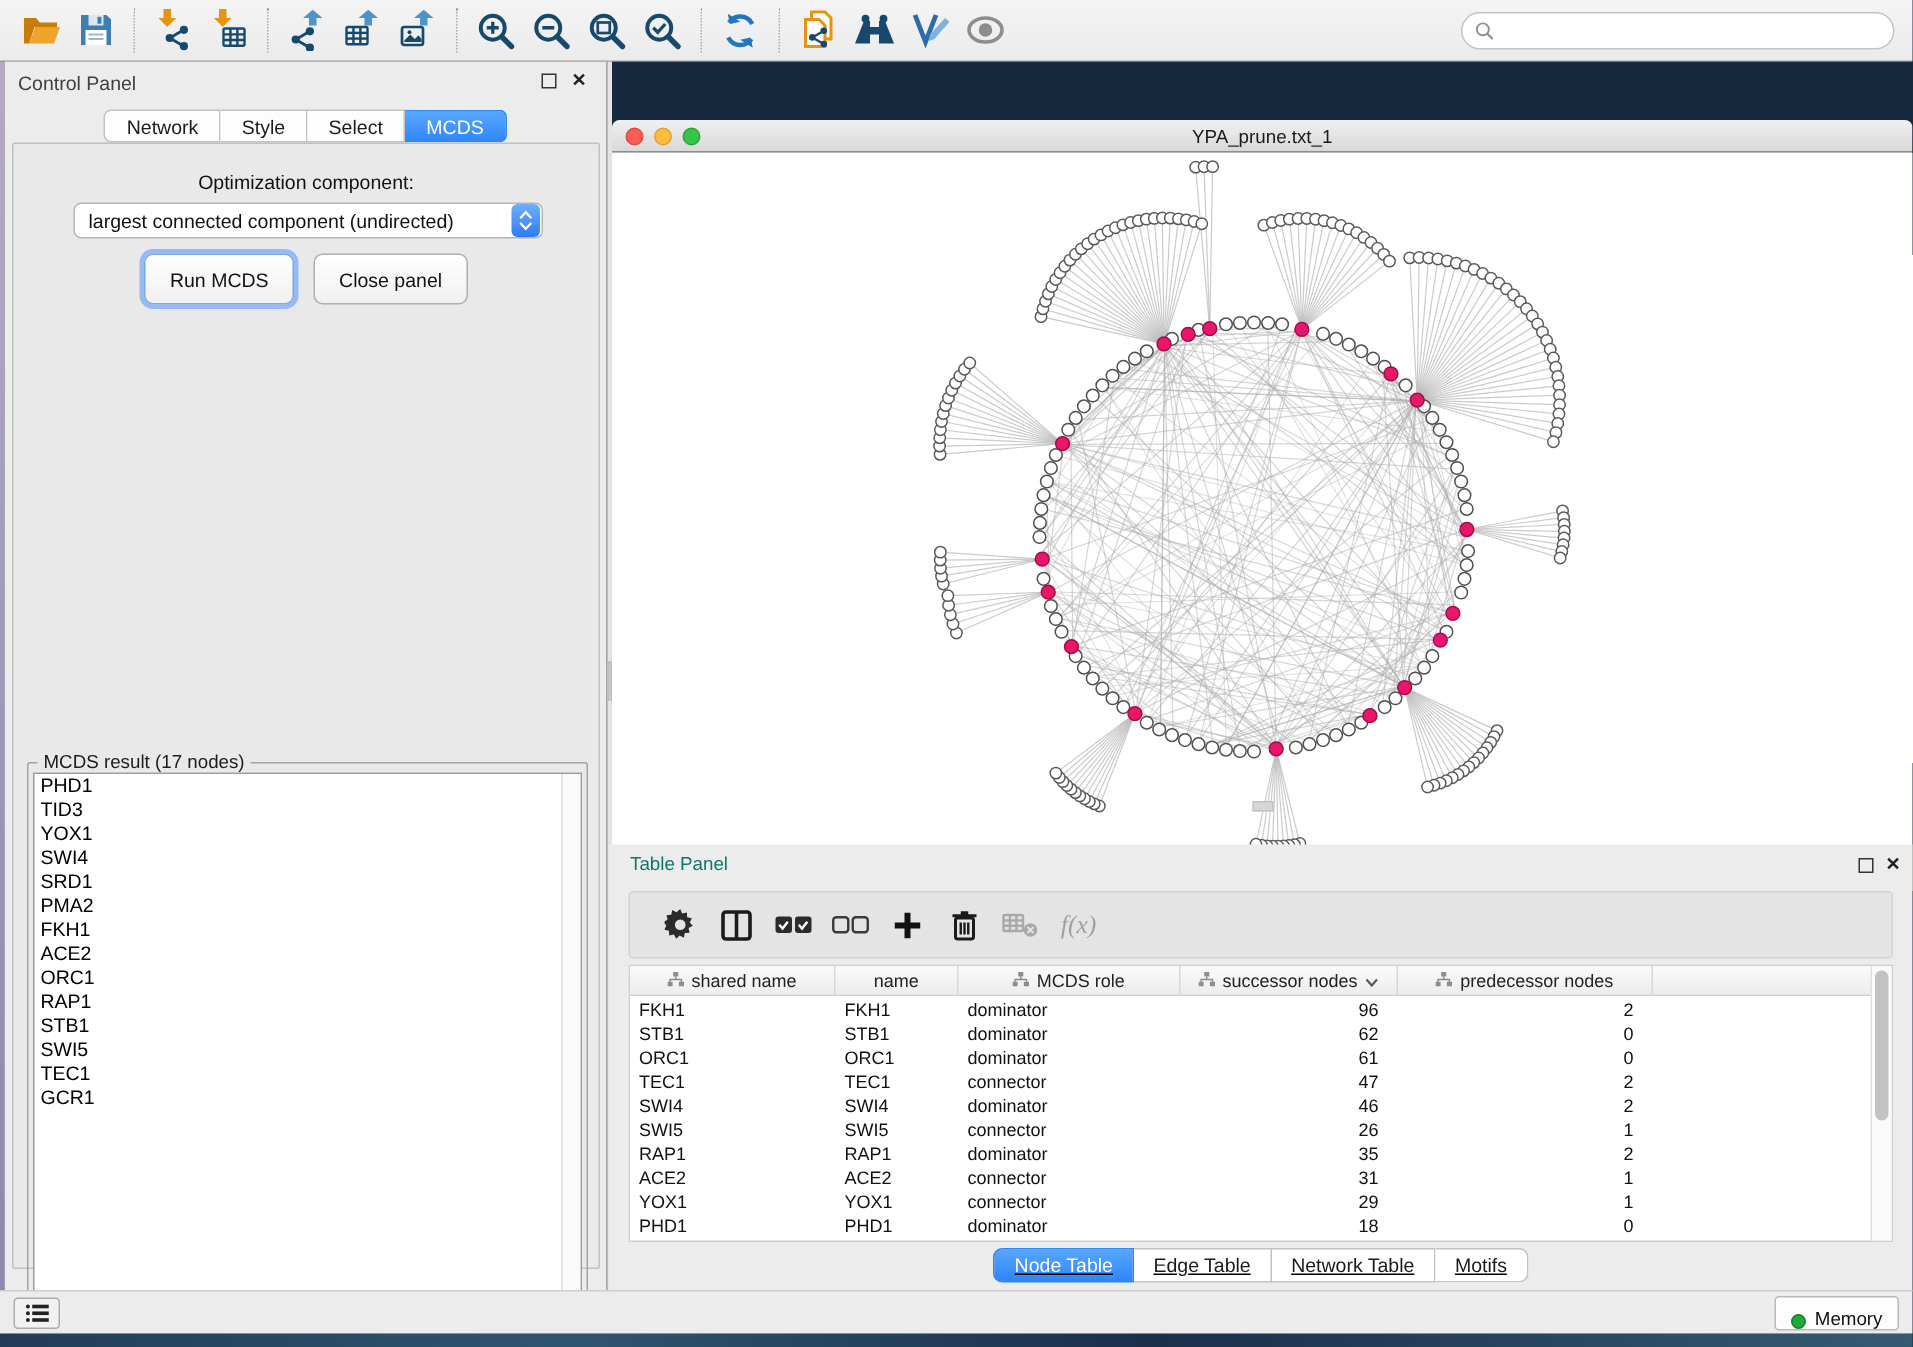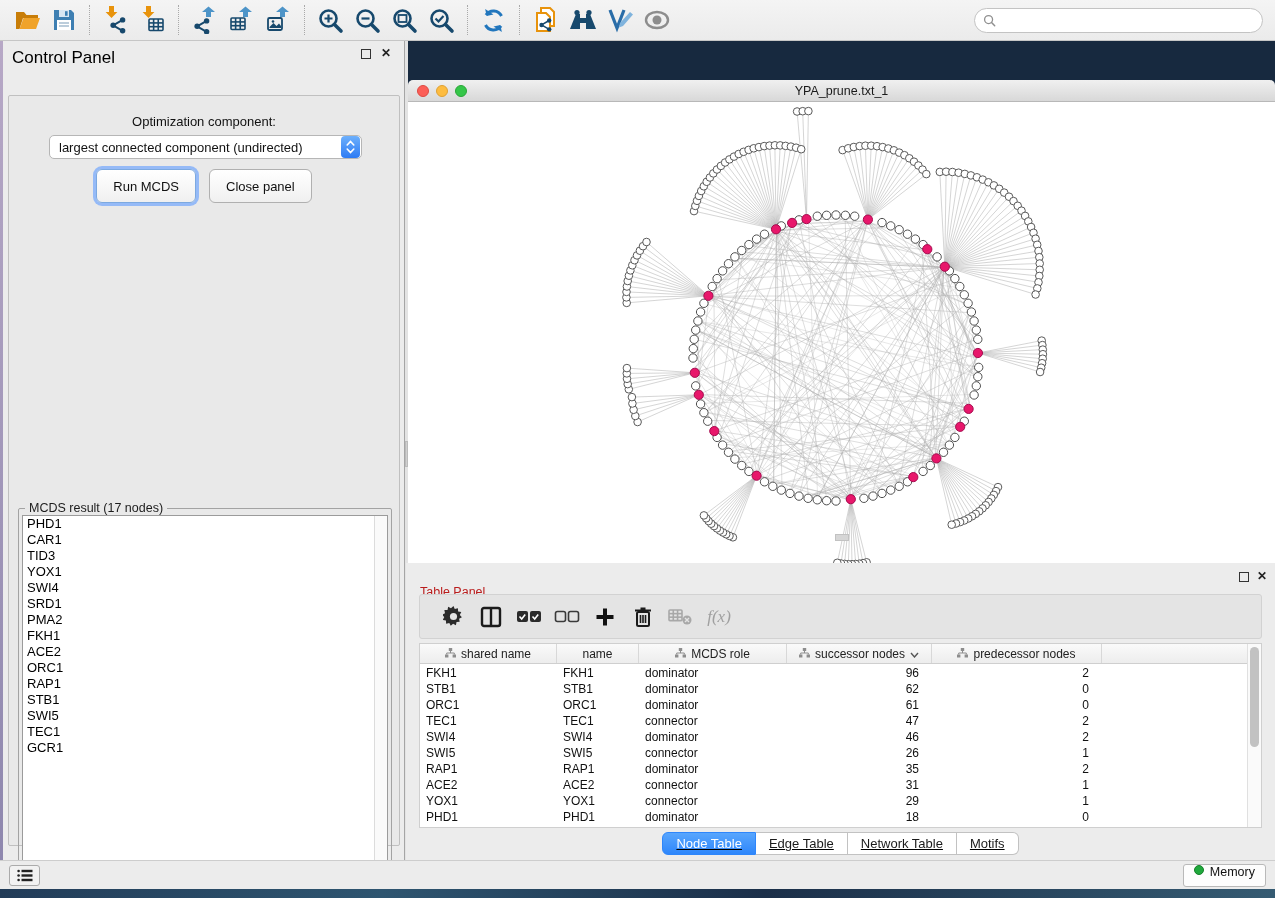--- a/index.html
+++ b/index.html
@@ -21,21 +21,21 @@
   
   .left-strip { position:absolute; left:0; top:41px; width:3px; height:847px;
     background:linear-gradient(#b7a8c6,#8d86ad); }
   .wallpaper { position:absolute; left:0; top:889px; width:1275px; height:9px;
     background:linear-gradient(90deg,#223c58,#2e5570 30%,#1b2f49 60%,#355b72); }
 
   
   .control-panel { position:absolute; left:3px; top:41px; width:402px; height:819px;
     background:#ececec; border-right:1px solid #a5a5a5; }
   .cp-header { position:absolute; left:0; top:0; width:100%; height:26px; }
-  .cp-title { position:absolute; left:9px; top:7px; font-size:17px; color:#000000; }
+  .cp-title { position:absolute; left:9px; top:7px; font-size:13px; color:#404040; }
   .panel-float { position:absolute; top:8px; width:10px; height:10px; border:1.5px solid #333; background:transparent; }
   .panel-close { position:absolute; top:5px; font-size:12px; font-weight:bold; color:#222; }
   .cp-header .panel-float { left:358px; } .cp-header .panel-close { left:378px; }
 
   .cp-tabs { position:absolute; left:0; top:32px; width:100%; display:flex; justify-content:center; }
   .cp-tab { height:22px; padding:0 14px; display:flex; align-items:center; font-size:13px; color:#1a1a1a;
     background:#fdfdfd; border:1px solid #c2c2c2; border-left:none; }
   .cp-tab:first-child { border-left:1px solid #c2c2c2; border-radius:5px 0 0 5px; }
   .cp-tab:last-child { border-radius:0 5px 5px 0; }
   .cp-tab.active { background:linear-gradient(#59a7fd,#2f87fb); border-color:#2f87fb; color:#fff; }
@@ -73,21 +73,21 @@
   .light { width:12px; height:12px; border-radius:50%; }
   .light.red { background:#fc5e57; border:1px solid #dd4a43; }
   .light.yellow { background:#fdbc40; border:1px solid #dfa133; }
   .light.green { background:#35c649; border:1px solid #2aa638; }
   .net-title { position:absolute; width:100%; top:4px; text-align:center; font-size:12.5px; color:#1a1a1a; }
   .net-canvas { position:absolute; left:0; top:22px; width:867px; height:492px; background:#fff; }
   .h-grip { position:absolute; left:427px; bottom:-4px; width:14px; height:7px; background:#d6d6d6; border:1px solid #c2c2c2; }
 
   
   .table-panel { position:absolute; left:406px; top:563px; width:869px; height:297px; background:#ececec; }
-  .tp-title { position:absolute; left:14px; top:22px; font-size:12.5px; color:#b91c1c; }
+  .tp-title { position:absolute; left:14px; top:6px; font-size:12.5px; color:#0f766e; }
   .table-panel .panel-float { left:833px; top:9px; } .table-panel .panel-close { left:851px; top:6px; }
   .tp-toolbar { position:absolute; left:13px; top:31px; width:843px; height:45px;
     background:#e4e4e4; border:1px solid #d2d2d2; border-radius:3px; display:flex; align-items:center; padding-left:14px; }
   .tp-btn { width:38px; height:38px; display:flex; align-items:center; justify-content:center; }
   .fx { font-family:"Liberation Serif", serif; font-style:italic; font-size:17px; color:#a0a0a0; }
 
   .data-table { position:absolute; left:13px; top:80px; width:843px; height:185px; background:#fff; border:1px solid #cfcfcf; }
   .thead { position:absolute; left:0; top:0; width:828px; height:20px; background:linear-gradient(#fafafa,#ededed);
     border-bottom:1px solid #cfcfcf; display:flex; }
   .th { display:flex; align-items:center; justify-content:center; gap:5px; font-size:12px; color:#222;
@@ -104,21 +104,21 @@
     background:#fff; border:1px solid #c2c2c2; border-left:none; }
   .tp-tab:first-child { border-left:1px solid #c2c2c2; border-radius:6px 0 0 6px; }
   .tp-tab:last-child { border-radius:0 6px 6px 0; }
   .tp-tab.active { background:linear-gradient(#58a6fd,#2e86fb); border-color:#2e86fb; color:#fff; }
 
   
   .status-bar { position:absolute; left:0; top:860px; width:1275px; height:29px; background:#ececec; border-top:1px solid #cdcdcd; }
   .list-btn { position:absolute; left:9px; top:4px; width:31px; height:21px; background:#f2f2f2;
     border:1px solid #ababab; border-radius:3px; display:flex; align-items:center; justify-content:center; }
   .memory-btn { position:absolute; right:9px; top:3px; height:23px; padding:0 10px; background:#fdfdfd;
-    border:1px solid #b9b9b9; border-radius:3px; display:flex; align-items:flex-start; gap:6px; font-size:12.5px; color:#111; }
+    border:1px solid #b9b9b9; border-radius:3px; display:flex; align-items:flex-end; gap:6px; font-size:12.5px; color:#111; }
   .memory-dot { width:10px; height:10px; border-radius:50%; background:#1fa83c; border:1px solid #158029; }
 </style>
 </head>
 <body>
 
 <div id="app">
 
   <div class="toolbar" id="main-toolbar">
       <span class="tb-btn">
         <svg width="28" height="28" viewBox="0 0 28 28">
@@ -278,41 +278,46 @@
 
   <div class="left-strip"></div>
   <div class="wallpaper"></div>
 
   <div class="control-panel">
     <div class="cp-header">
       <span class="cp-title">Control Panel</span>
       <span class="panel-float"></span>
       <span class="panel-close">✕</span>
     </div>
+    <div class="cp-tabs" id="cp-tabs">
+        <div class="cp-tab">Network</div>
+        <div class="cp-tab">Style</div>
+        <div class="cp-tab">Select</div>
+        <div class="cp-tab active">MCDS</div>
+      </div>
     <div class="cp-inner">
       <div class="opt-label">Optimization component:</div>
       <div class="criterion-select">
         <span class="value">largest connected component (undirected)</span>
         <span class="select-stepper">
           <svg width="9" height="14" viewBox="0 0 9 14">
             <path d="M1.2 5 L4.5 1.5 L7.8 5" fill="none" stroke="#fff" stroke-width="1.6" stroke-linecap="round"></path>
             <path d="M1.2 9 L4.5 12.5 L7.8 9" fill="none" stroke="#fff" stroke-width="1.6" stroke-linecap="round"></path>
           </svg>
         </span>
       </div>
       <div class="cp-buttons">
         <button class="aqua-btn focused">Run MCDS</button>
         <button class="aqua-btn">Close panel</button>
       </div>
       <div class="mcds-group">
         <span class="mcds-legend">MCDS result (17 nodes)</span>
         <div class="mcds-list" id="mcds-list">
           <div class="mcds-scroll"></div>
         <div class="mcds-item">PHD1</div>
-            <div class="mcds-item">CAR1</div>
             <div class="mcds-item">TID3</div>
             <div class="mcds-item">YOX1</div>
             <div class="mcds-item">SWI4</div>
             <div class="mcds-item">SRD1</div>
             <div class="mcds-item">PMA2</div>
             <div class="mcds-item">FKH1</div>
             <div class="mcds-item">ACE2</div>
             <div class="mcds-item">ORC1</div>
             <div class="mcds-item">RAP1</div>
             <div class="mcds-item">STB1</div>

